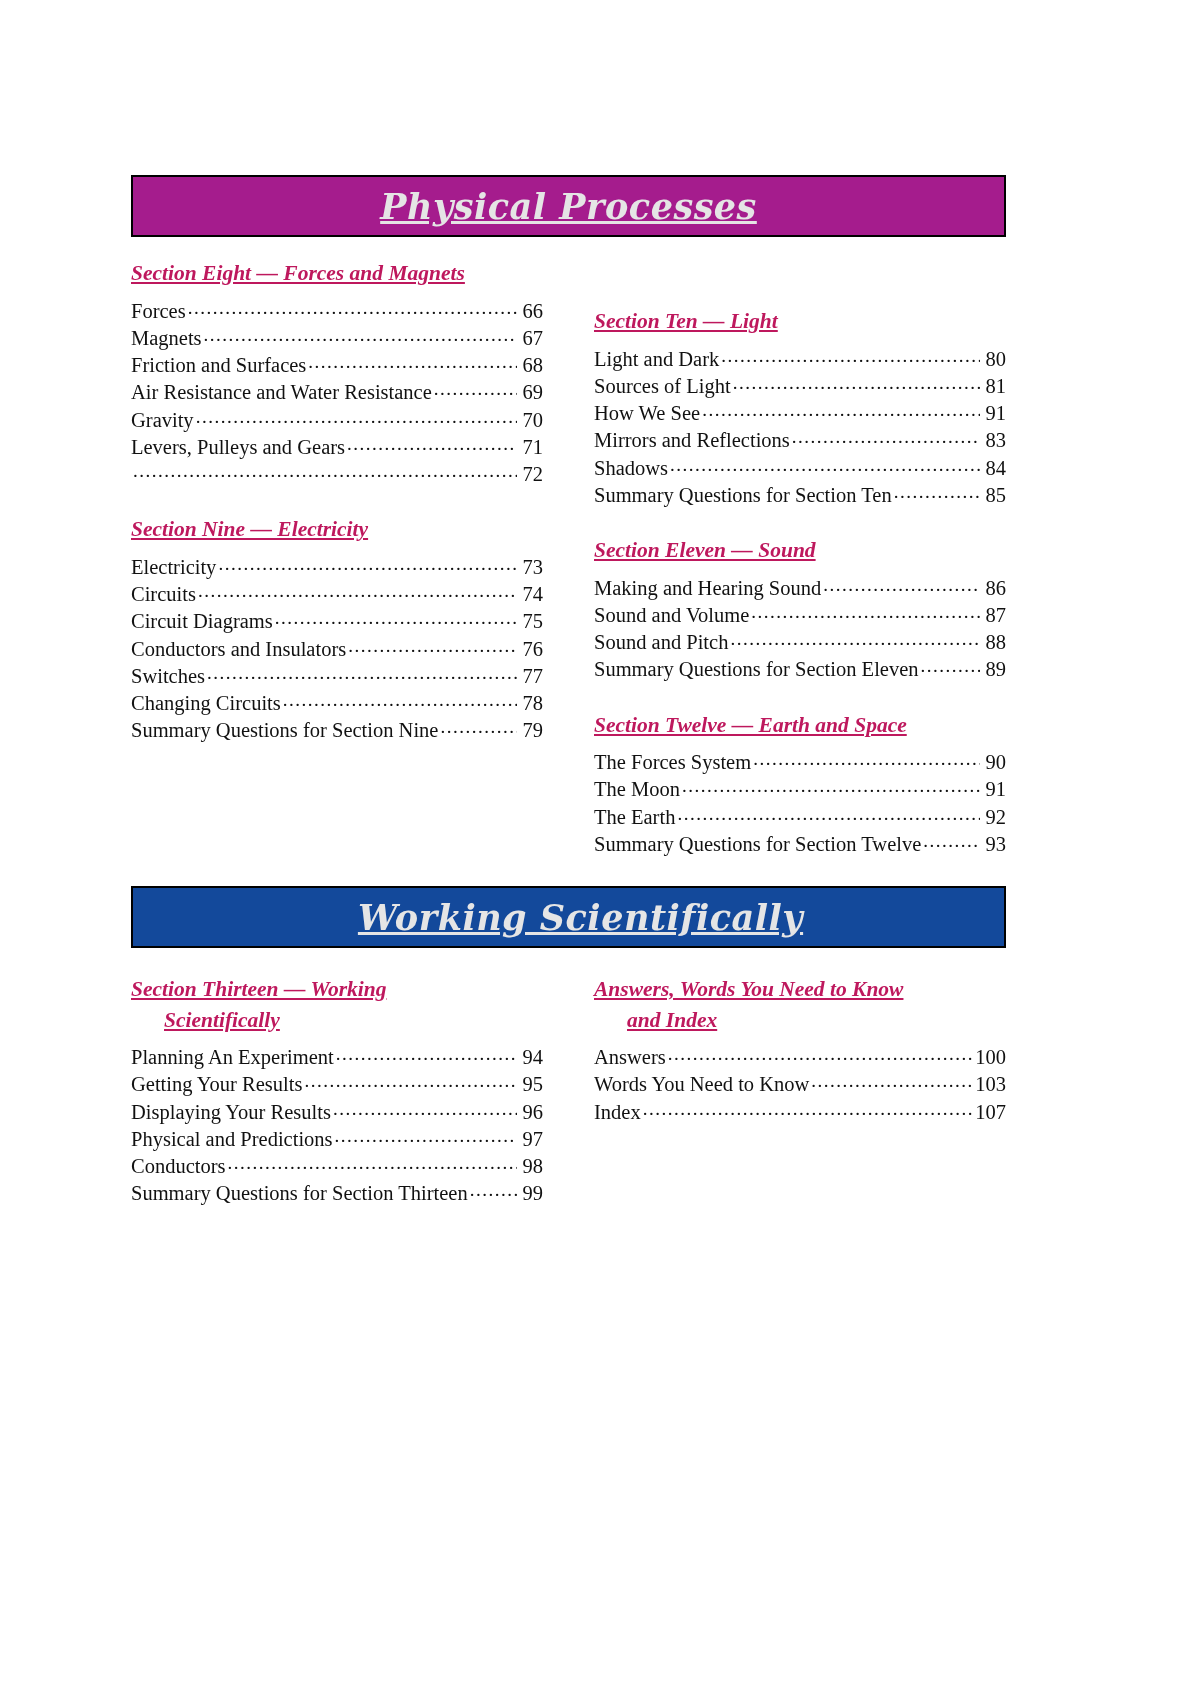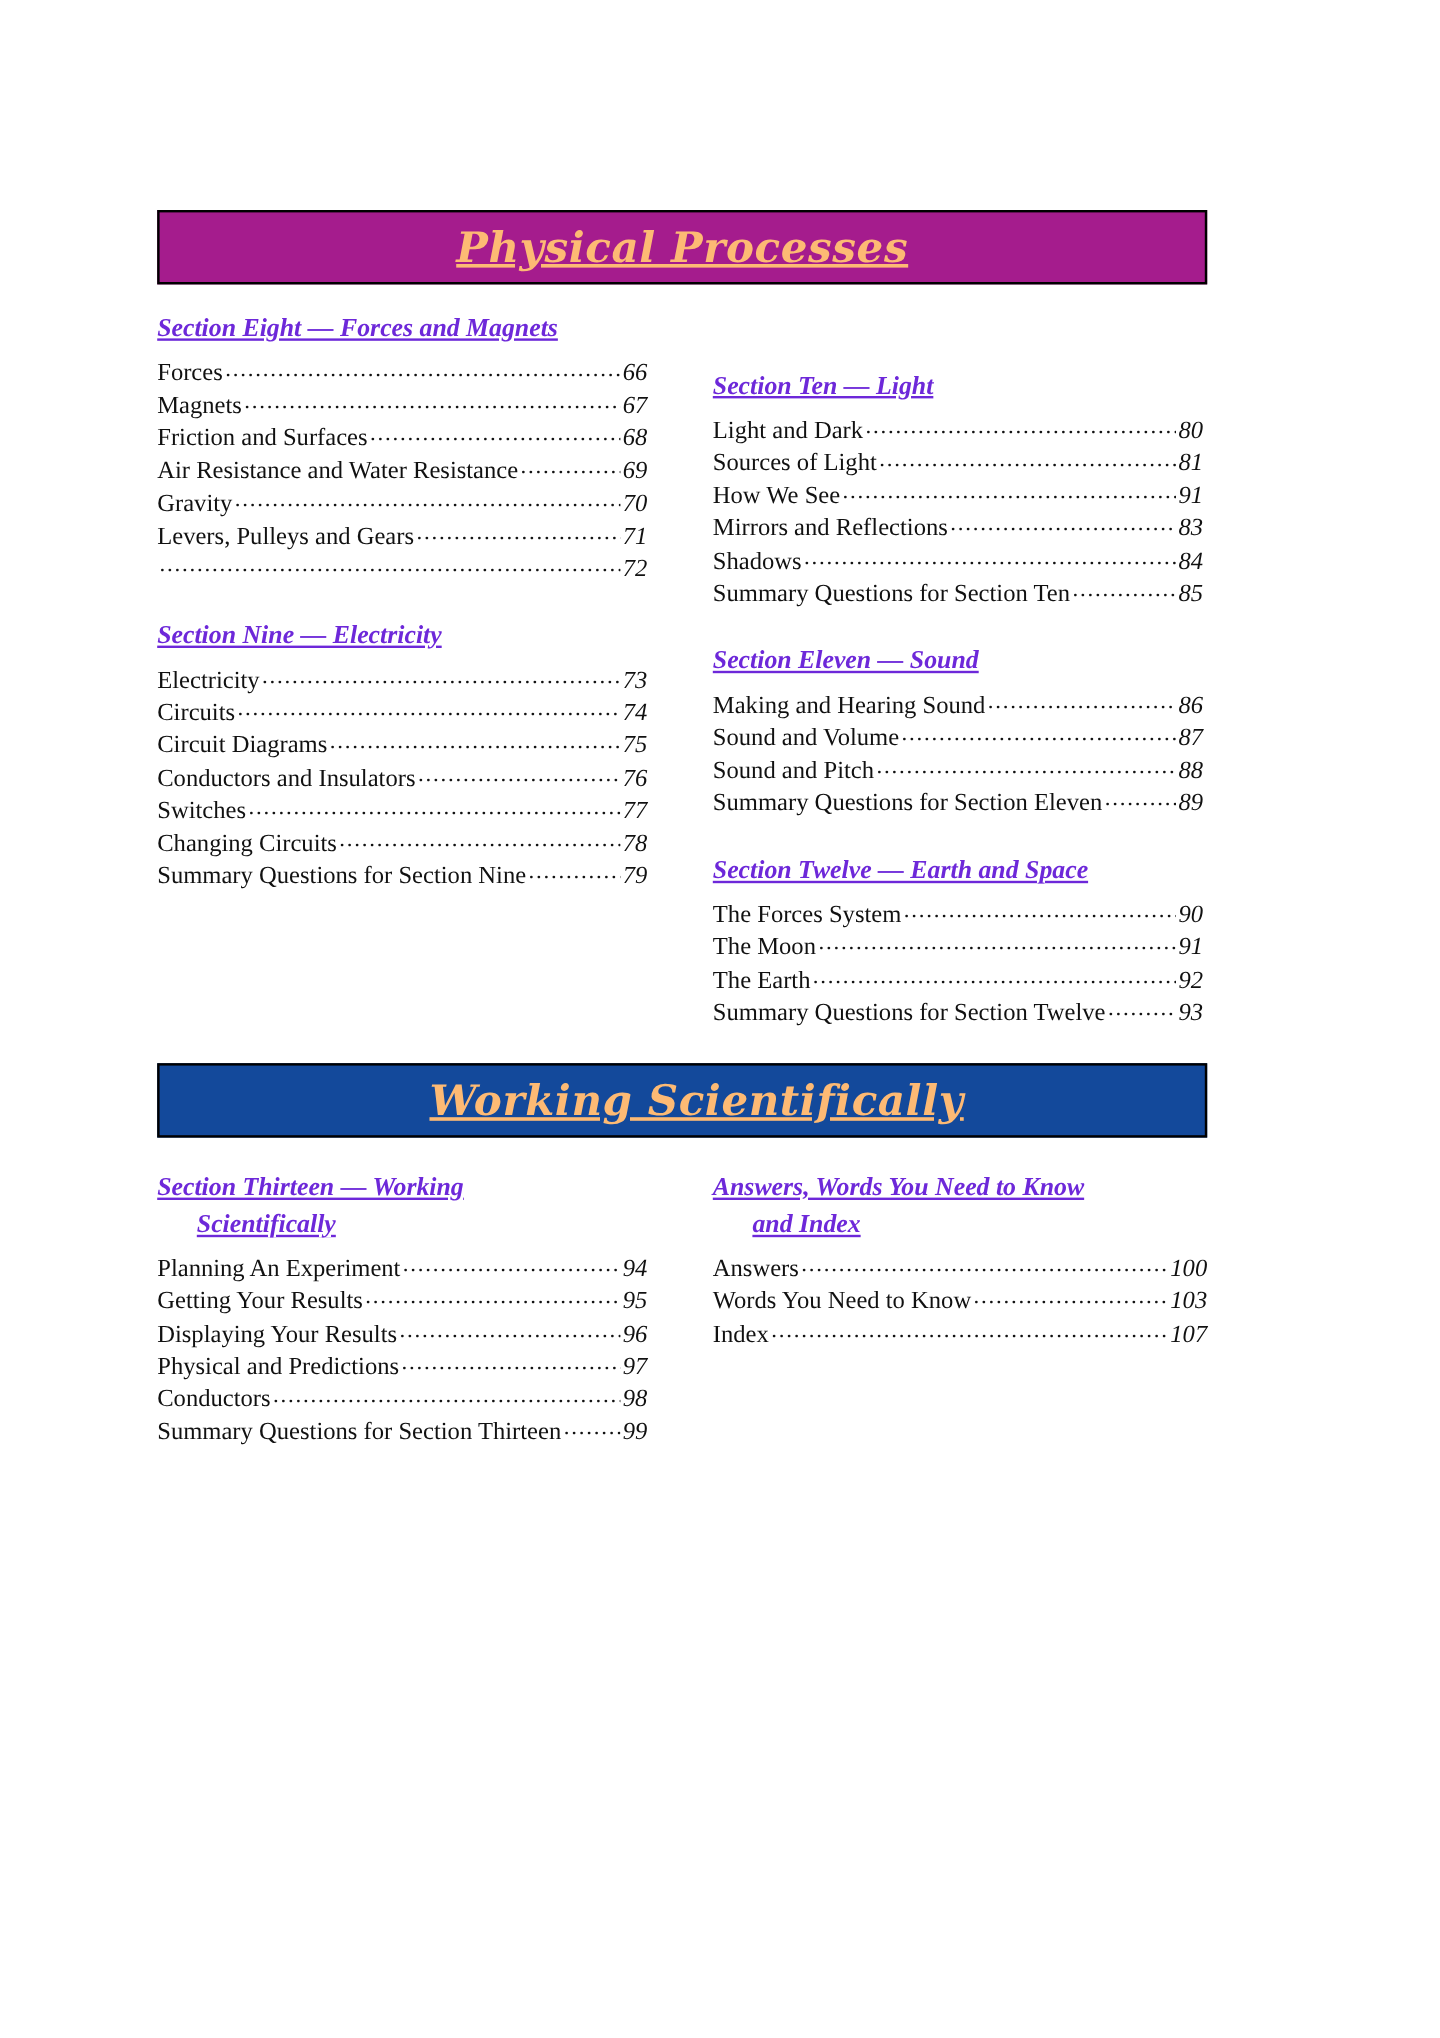--- a/index.html
+++ b/index.html
@@ -40,42 +40,42 @@
   .banner-blue {
     top: 886px;
     background: #13499b;
     padding-left: 24px;
   }
   .banner-title {
     font-family: "DejaVu Serif", serif;
     font-weight: bold;
     font-style: italic;
     font-size: 35px;
-    color: #fdba74;
+    color: #e5e5e5;
     text-decoration: underline;
     letter-spacing: 0.5px;
     white-space: nowrap;
   }
 
   
   .col {
     position: absolute;
     width: 412px;
   }
   .col-left  { left: 131px; }
   .col-right { left: 594px; }
 
   .block { margin-bottom: 26px; }
 
   .sec-head {
     font-family: "Liberation Serif", serif;
     font-weight: bold;
     font-style: italic;
     font-size: 21.5px;
-    color: #6d28d9;
+    color: #be185d;
     text-decoration: underline;
     line-height: 1.42;
     margin: 0 0 9px 0;
   }
   .sec-head .indent2 {
     display: block;
     padding-left: 33px;
   }
 
   ul.entries {
@@ -97,23 +97,22 @@
     overflow: hidden;
     margin: 0 2px;
     position: relative;
     top: -4px;
     letter-spacing: 1.5px;
     font-size: 19px;
     color: #111111;
   }
   .e-page {
     flex: 0 0 auto;
-    text-align: left;
+    text-align: right;
     min-width: 24px;
-    font-style: italic;
   }
 
   
   #phys-left  { top: 258px; }
   #phys-right { top: 258px; margin-top: 48px; }
   #ws-left    { top: 974px; }
   #ws-right   { top: 974px; }
 </style>
 </head>
 <body>

